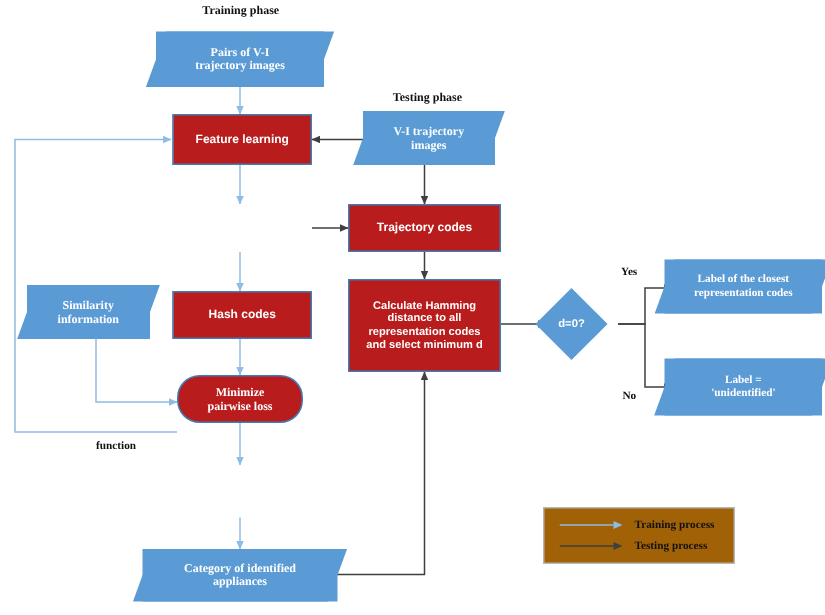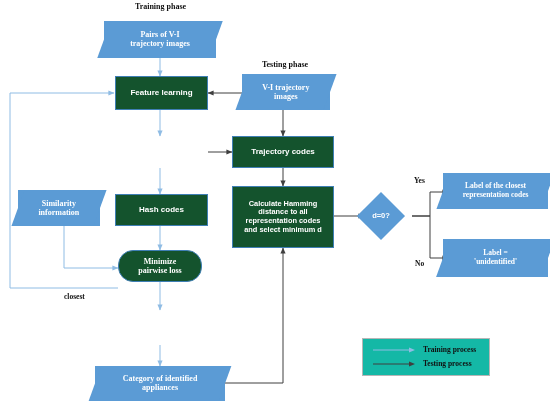--- a/index.html
+++ b/index.html
@@ -5,36 +5,36 @@
   html,body{margin:0;padding:0;background:#ffffff;}
   body{width:550px;height:410px;overflow:hidden;
        font-family:"Liberation Serif", serif;}
   #stage{position:relative;width:550px;height:348px;background:#fff;}
 
   svg#wires{position:absolute;left:0;top:0;width:550px;height:410px;}
 
   .node{position:absolute;box-sizing:border-box;display:flex;
         align-items:center;justify-content:center;text-align:center;
         color:#ffffff;line-height:1.18;}
-  .rect{background:#14532d;border:1px solid #3f7fb5;}
+  .rect{background:#b91c1c;border:1px solid #3f7fb5;}
   .para{background:#5B9BD5;}
   .para-in{transform:skewX(-20deg);}
   .para-txt{transform:skewX(20deg);display:block;width:100%;padding:0 4px;
             box-sizing:border-box;}
   .diamond{background:transparent;}
   .diamond-in{position:absolute;left:0;top:0;width:100%;height:100%;
               background:#5B9BD5;transform:rotate(45deg);}
   .diamond-txt{position:relative;z-index:2;}
 
   .phase{position:absolute;color:#111;font-weight:bold;
          font-family:"Liberation Serif", serif;}
   .edge-lbl{position:absolute;color:#111;font-weight:bold;
             font-family:"Liberation Serif", serif;}
 
-  .legend{position:absolute;border:1px solid #b6b6b6;background:#14b8a6;
+  .legend{position:absolute;border:1px solid #b6b6b6;background:#a16207;
           box-sizing:border-box;}
   .legend-row{position:absolute;display:flex;align-items:center;}
   .legend-txt{font-weight:bold;color:#111;font-size:7.5px;
               font-family:"Liberation Serif", serif;margin-left:6px;
               white-space:nowrap;}
   .sans{font-family:"Liberation Sans", sans-serif;font-weight:600;}
 </style>
 </head>
 <body>
 
@@ -159,21 +159,21 @@
   </div>
 
 
   <div class="node para" style="left:95px;top:366px;width:130px;height:35px;">
     <div class="para-in" style="width:100%;height:100%;background:#5B9BD5;display:flex;align-items:center;justify-content:center;">
       <span class="para-txt" style="font-size:8px;font-weight:bold;white-space:pre-line;">Category of identified
 appliances</span>
     </div>
   </div>
 
-  <div class="edge-lbl" style="left:64px;top:292px;font-size:7.5px;">closest</div>
+  <div class="edge-lbl" style="left:64px;top:292px;font-size:7.5px;">function</div>
 
   <div class="edge-lbl" style="left:414px;top:176px;font-size:7.5px;">Yes</div>
 
   <div class="edge-lbl" style="left:415px;top:259px;font-size:7.5px;">No</div>
 
   <div class="legend" style="left:362px;top:338px;width:128px;height:38px;">
 
     <div class="legend-row" style="left:10px;top:6px;">
       <svg width="44" height="8">
         <path d="M0,4 L36,4" stroke="#8FBCE4" stroke-width="1" fill="none"></path>

